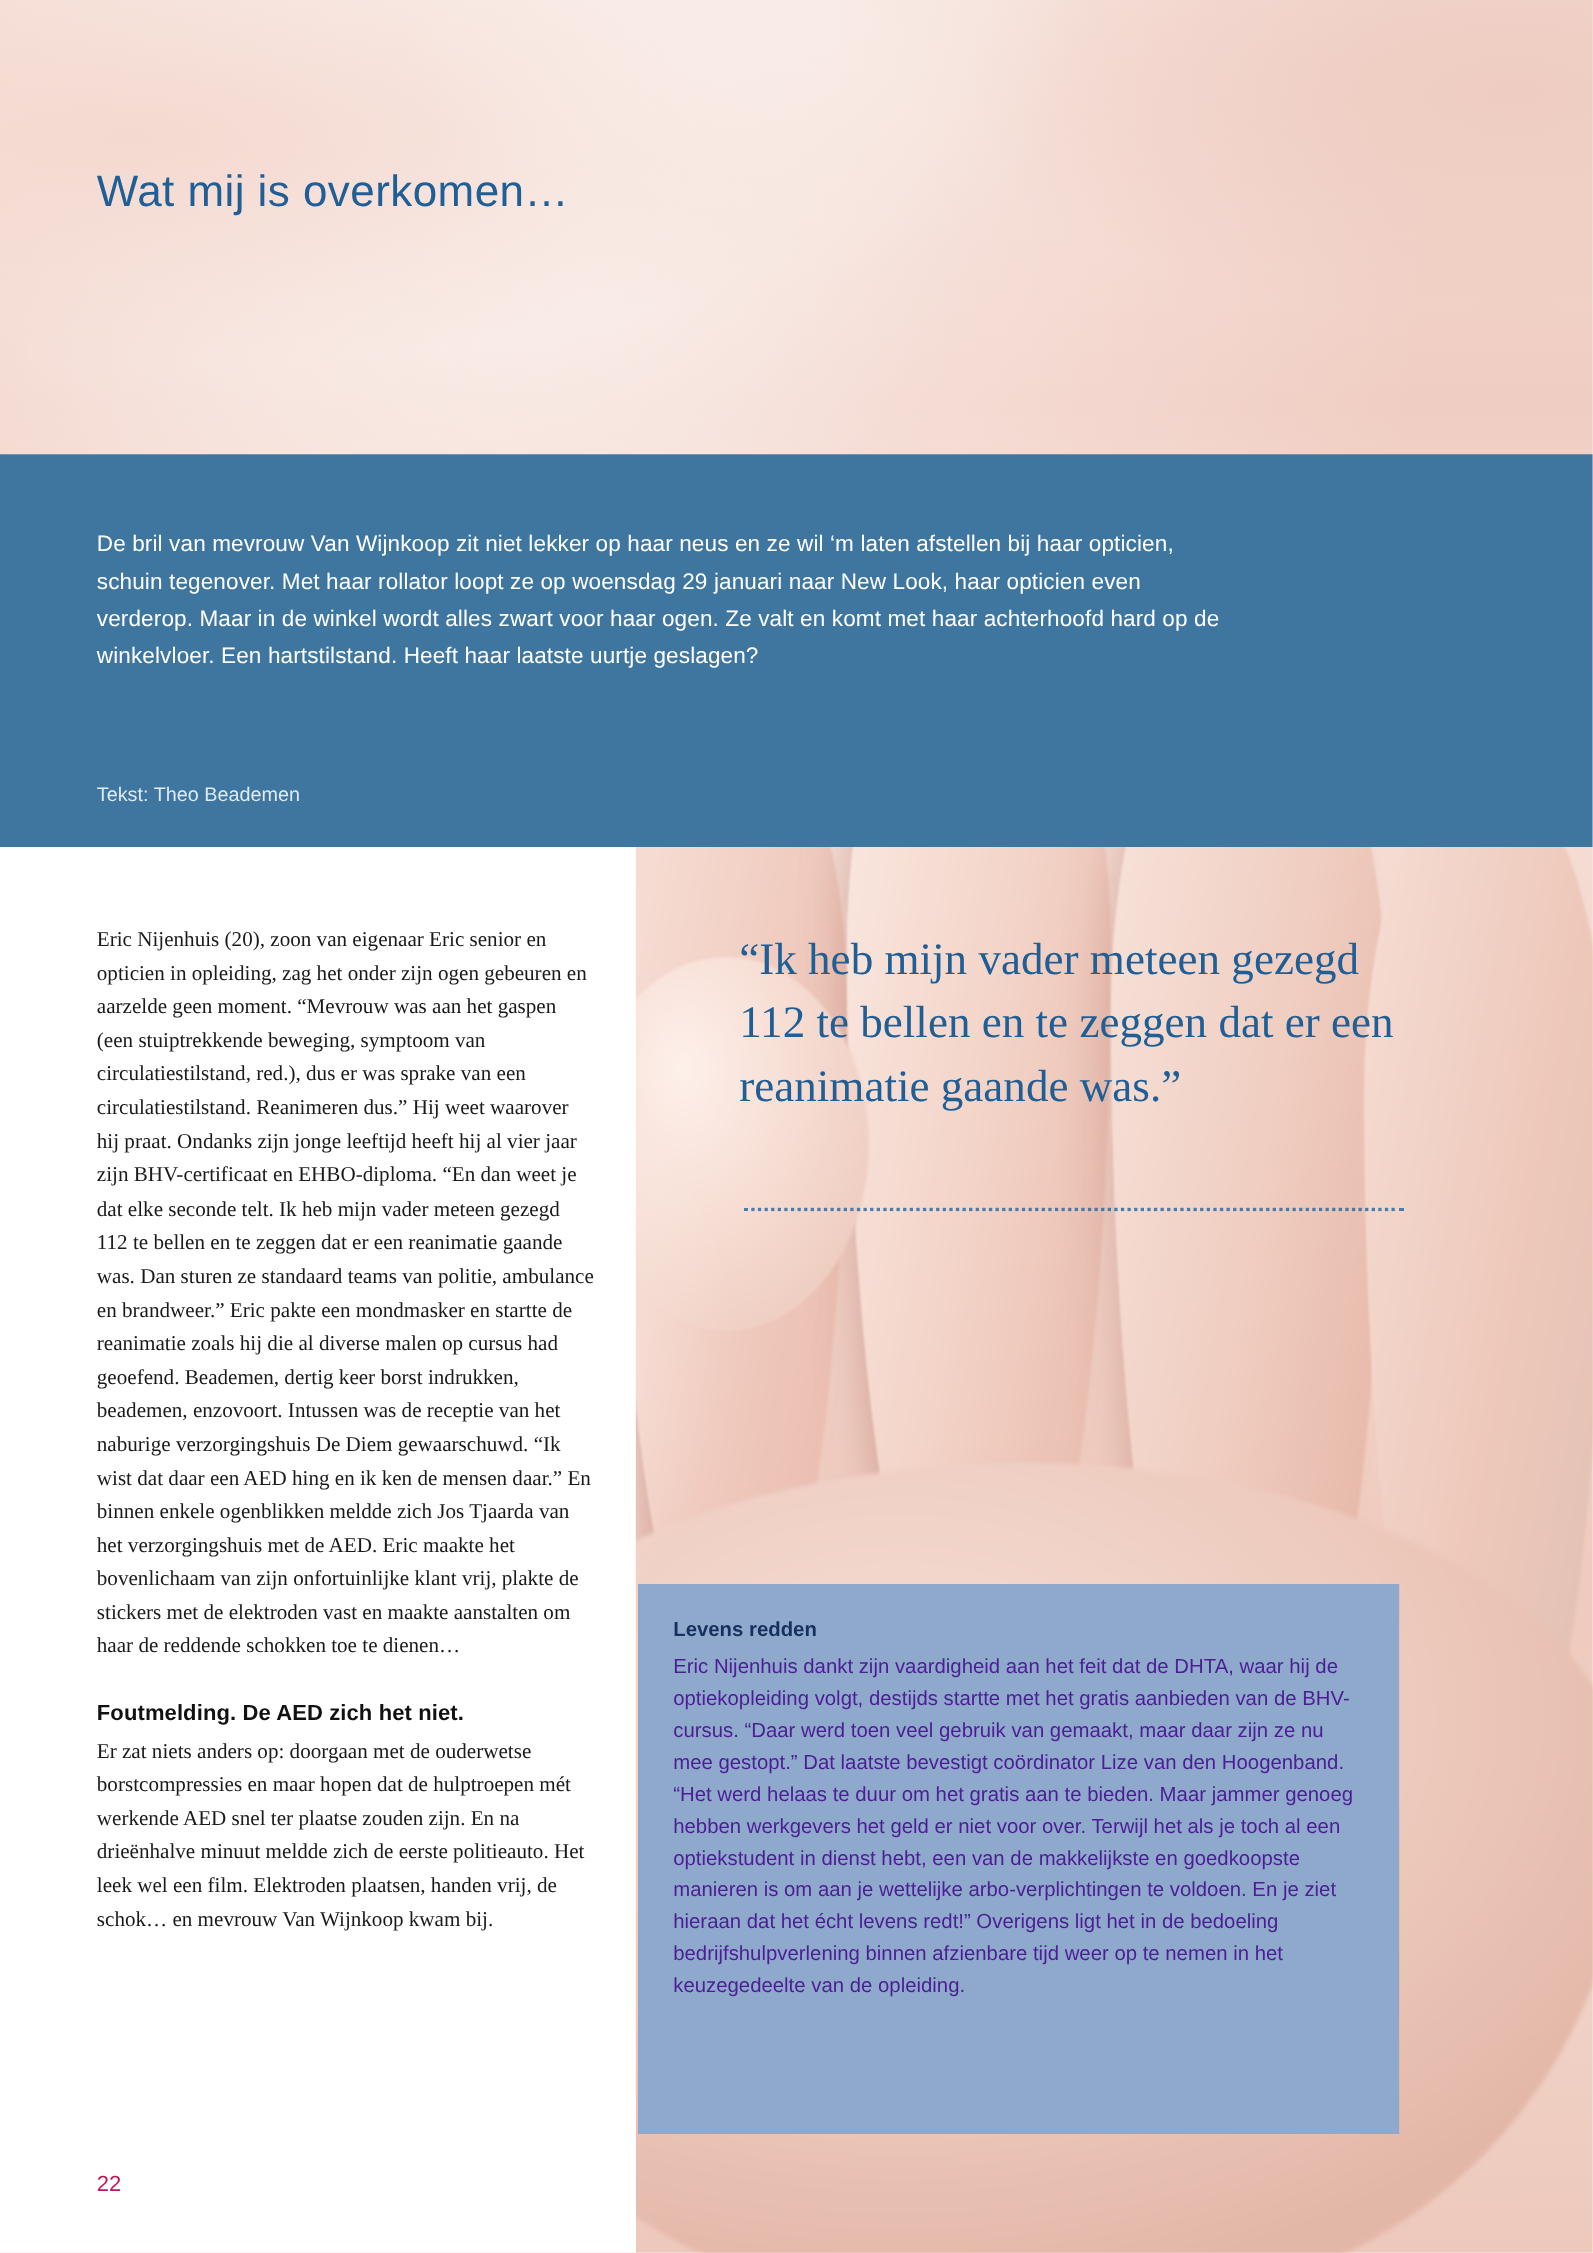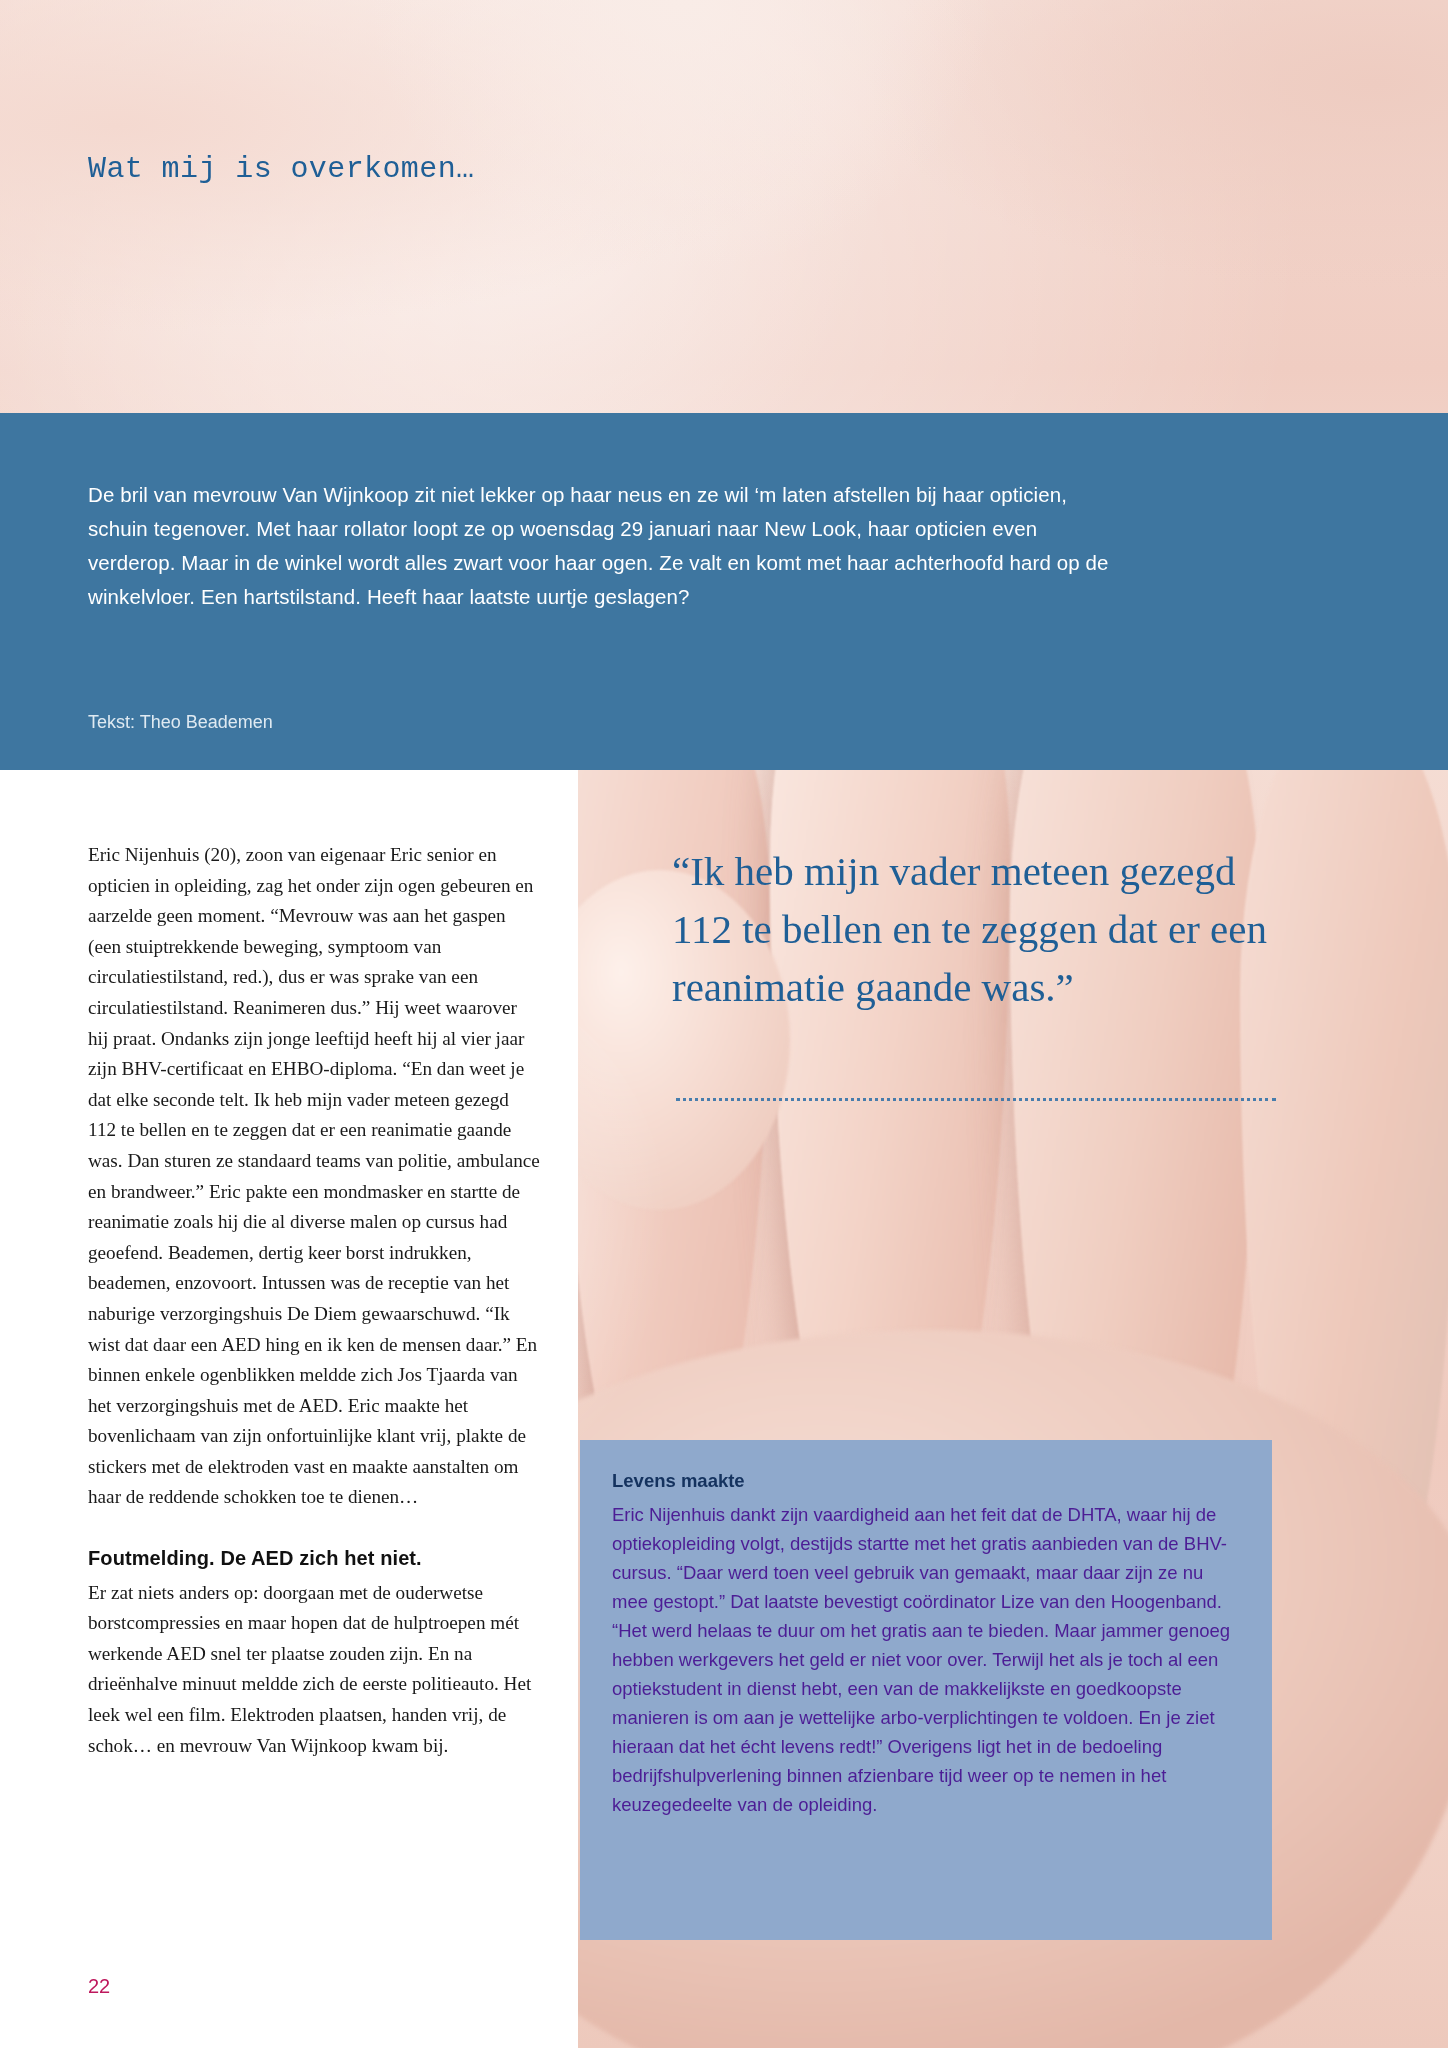--- a/index.html
+++ b/index.html
@@ -92,22 +92,22 @@
   .bottom-white-strip {
     position: absolute;
     left: 0; bottom: 0; width: 578px; height: 140px;
     background: #ffffff;
   }
 
   
   .kicker {
     position: absolute;
     left: 88px; top: 152px;
-    font-family: Liberation Mono, monospace;
-    font-size: 30px;
+    font-family: Liberation Sans, sans-serif;
+    font-size: 40px;
     color: #1f5f96;
     letter-spacing: 0.4px;
   }
   .headline {
     position: absolute;
     left: 86px; top: 222px;
     font-family: "Liberation Serif", serif;
     font-size: 85px;
     line-height: 1;
     color: #1f5f96;
@@ -236,19 +236,19 @@
     <p>Eric Nijenhuis (20), zoon van eigenaar Eric senior en opticien in opleiding, zag het onder zijn ogen gebeuren en aarzelde geen moment. “Mevrouw was aan het gaspen (een stuiptrekkende beweging, symptoom van circulatiestilstand, red.), dus er was sprake van een circulatiestilstand. Reanimeren dus.” Hij weet waarover hij praat. Ondanks zijn jonge leeftijd heeft hij al vier jaar zijn BHV-certificaat en EHBO-diploma. “En dan weet je dat elke seconde telt. Ik heb mijn vader meteen gezegd 112 te bellen en te zeggen dat er een reanimatie gaande was. Dan sturen ze standaard teams van politie, ambulance en brandweer.” Eric pakte een mondmasker en startte de reanimatie zoals hij die al diverse malen op cursus had geoefend. Beademen, dertig keer borst indrukken, beademen, enzovoort. Intussen was de receptie van het naburige verzorgingshuis De Diem gewaarschuwd. “Ik wist dat daar een AED hing en ik ken de mensen daar.” En binnen enkele ogenblikken meldde zich Jos Tjaarda van het verzorgingshuis met de AED. Eric maakte het bovenlichaam van zijn onfortuinlijke klant vrij, plakte de stickers met de elektroden vast en maakte aanstalten om haar de reddende schokken toe te dienen…</p>
     <div class="subhead">Foutmelding. De AED zich het niet.</div>
     <p>Er zat niets anders op: doorgaan met de ouderwetse borstcompressies en maar hopen dat de hulptroepen mét werkende AED snel ter plaatse zouden zijn. En na drieënhalve minuut meldde zich de eerste politieauto. Het leek wel een film. Elektroden plaatsen, handen vrij, de schok… en mevrouw Van Wijnkoop kwam bij.</p>
   </div>
 
   <div class="pullquote">“Ik heb mijn vader meteen gezegd 112 te bellen en te zeggen dat er een reanimatie gaande was.”</div>
   <div class="quote-dots"></div>
 
   <div class="sidebox">
     <div class="sidebox-inner">
-      <div class="sidebox-title">Levens maakte</div>
+      <div class="sidebox-title">Levens redden</div>
       <div class="sidebox-body">Eric Nijenhuis dankt zijn vaardigheid aan het feit dat de DHTA, waar hij de optiekopleiding volgt, destijds startte met het gratis aanbieden van de BHV-cursus. “Daar werd toen veel gebruik van gemaakt, maar daar zijn ze nu mee gestopt.” Dat laatste bevestigt coördinator Lize van den Hoogenband. “Het werd helaas te duur om het gratis aan te bieden. Maar jammer genoeg hebben werkgevers het geld er niet voor over. Terwijl het als je toch al een optiekstudent in dienst hebt, een van de makkelijkste en goedkoopste manieren is om aan je wettelijke arbo-verplichtingen te voldoen. En je ziet hieraan dat het écht levens redt!” Overigens ligt het in de bedoeling bedrijfshulpverlening binnen afzienbare tijd weer op te nemen in het keuzegedeelte van de opleiding.</div>
     </div>
   </div>
 
   <div class="folio">22</div>
 </div>
 
 </body></html>

